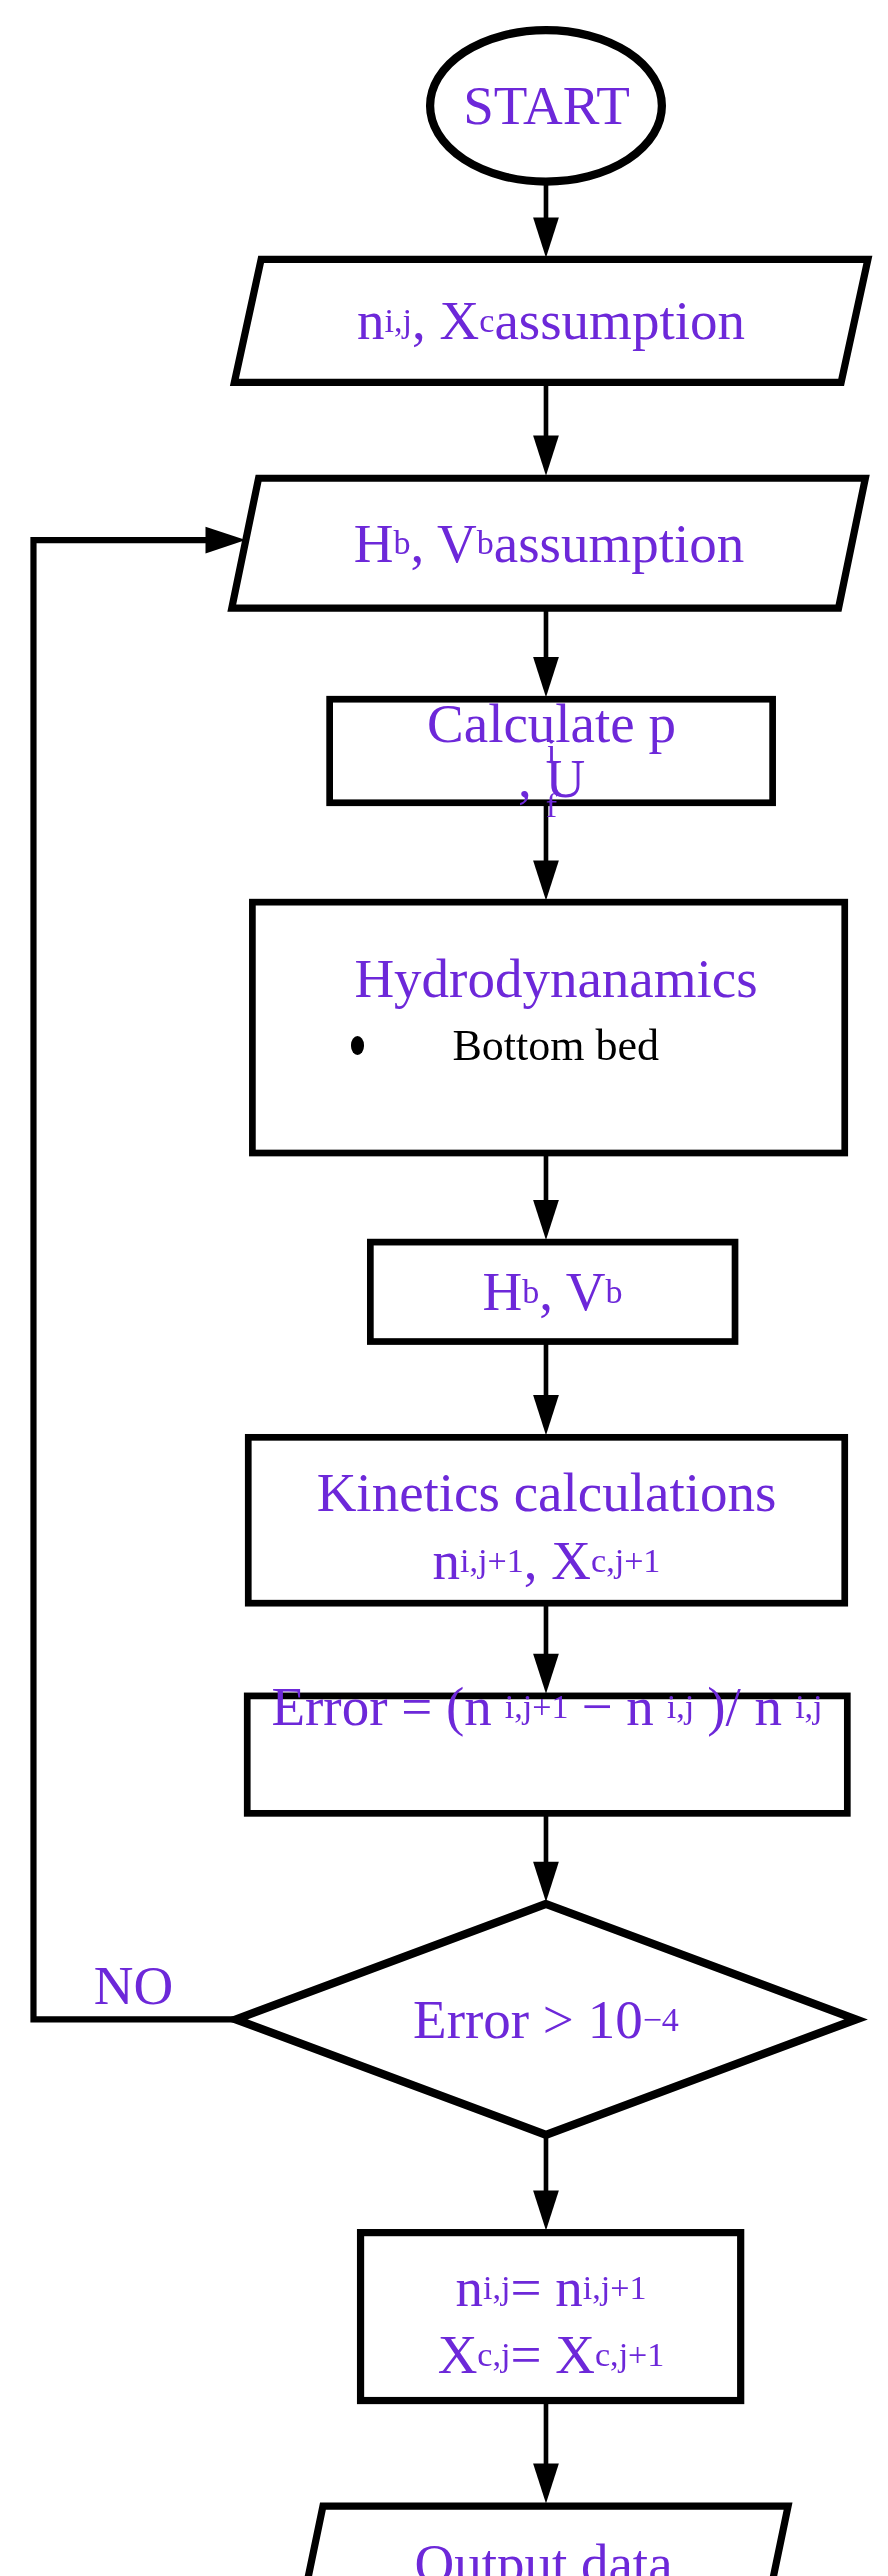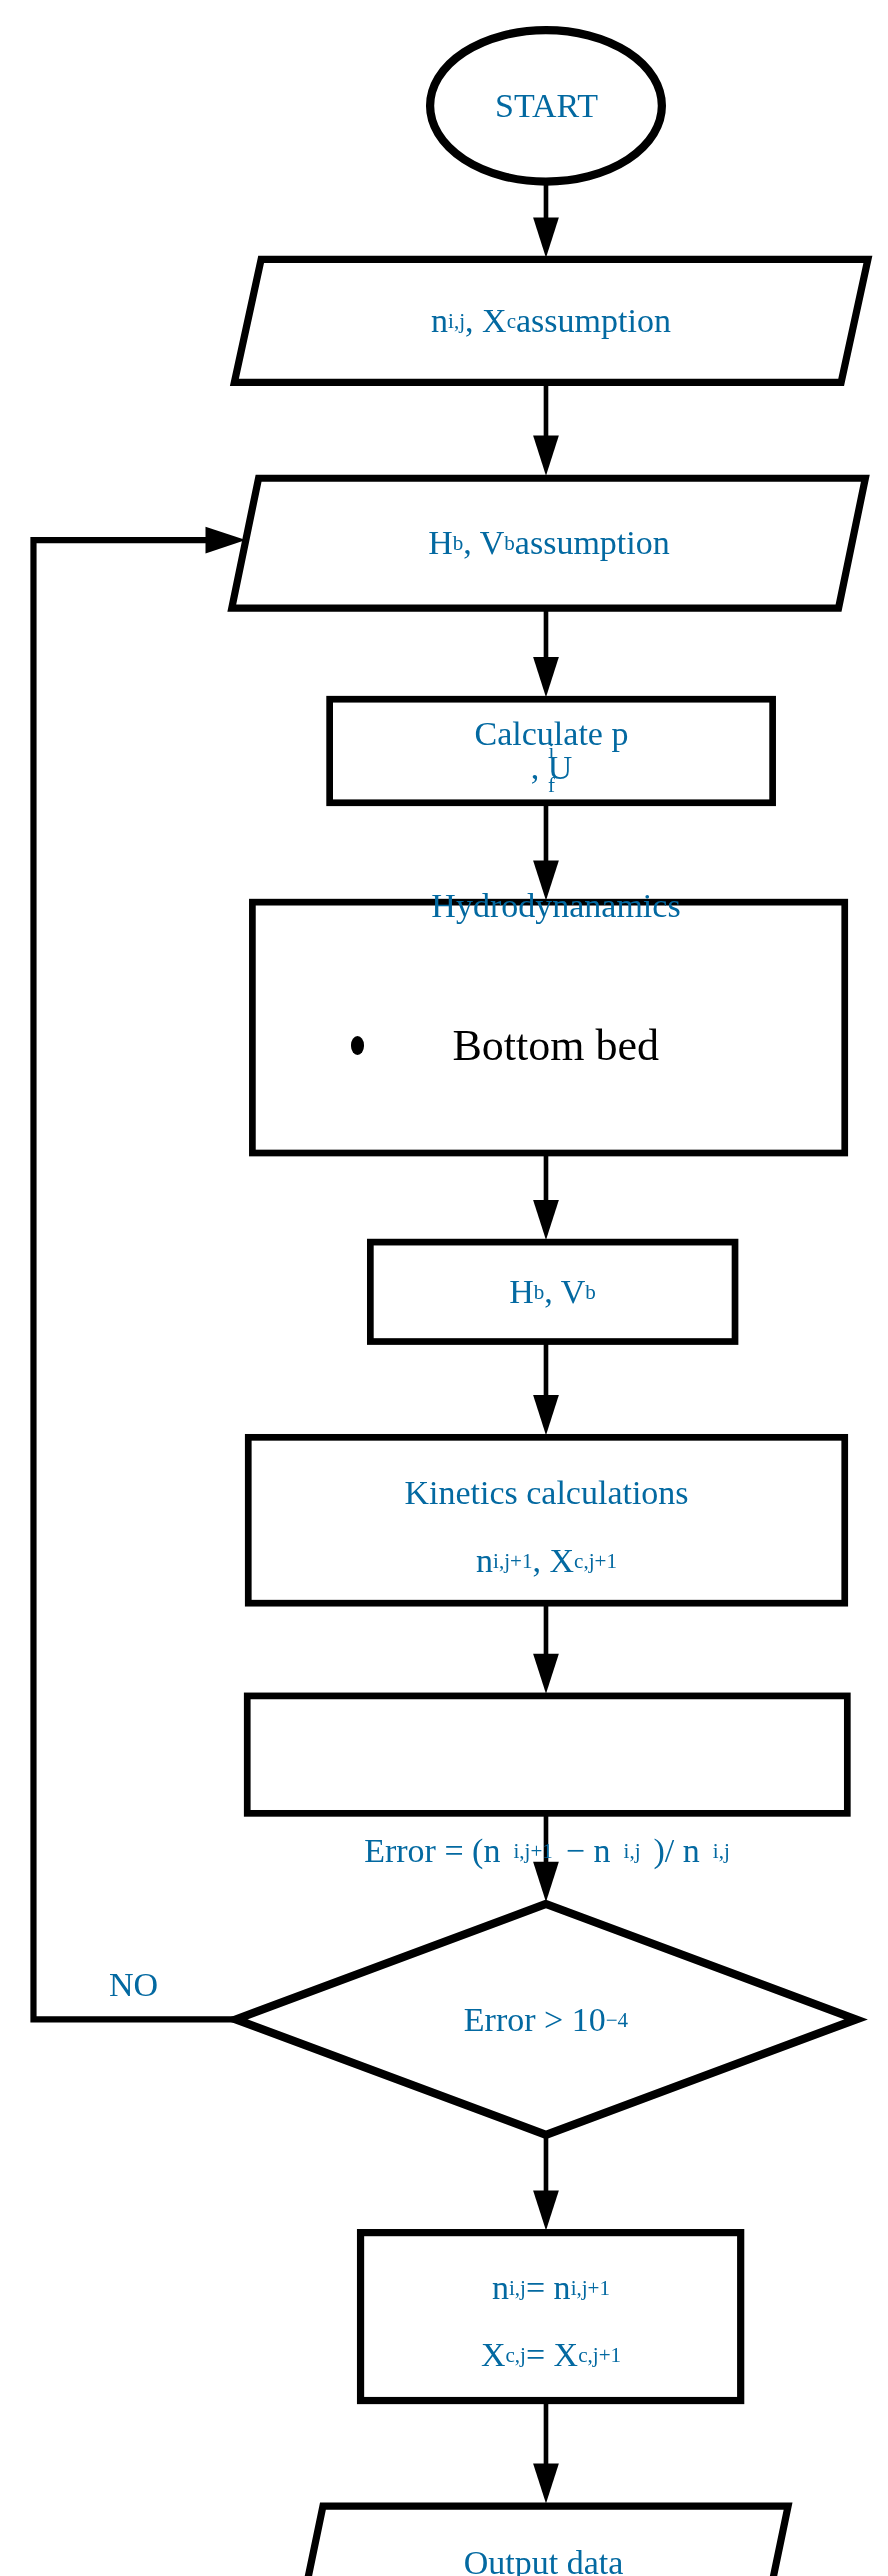--- a/index.html
+++ b/index.html
@@ -21,24 +21,24 @@
     left: 0;
     top: 0;
     width: 888px;
     height: 2886px;
   }
   .lbl {
     position: absolute;
     display: flex;
     align-items: center;
     justify-content: center;
-    font-size: 34px;
+    font-size: 55px;
     line-height: 1;
     white-space: nowrap;
-    color: #0369a1;
+    color: #6d28d9;
   }
   .lbl .sub {
     font-size: 0.62em;
     vertical-align: -0.24em;
     line-height: 0;
   }
   .lbl .sup {
     font-size: 0.62em;
     vertical-align: 0.5em;
     line-height: 0;
@@ -163,21 +163,21 @@
       <span> assumption</span>
     </div>
 
   <div class="lbl" style="left:330px; top:699px; width:443px; height:104px;flex-direction:column;">
       <span>Calculate p</span>
       <span class="sub">i</span>
       <span>, U</span>
       <span class="sub">f</span>
     </div>
 
-  <div class="lbl" style="left:260px; top:867px; width:592px; height:77px;">Hydrodynanamics</div>
+  <div class="lbl" style="left:260px; top:940px; width:592px; height:77px;">Hydrodynanamics</div>
 
   <div class="bullet-row" style="left:351px; top:1007px; width:479px; height:77px;">
     <span class="dot"></span>
     <span class="bullet-text">Bottom bed</span>
   </div>
 
 
   <div class="lbl" style="left:370px; top:1242px; width:365px; height:99px;">
       <span>H</span>
       <span class="sub">b</span>
@@ -187,21 +187,21 @@
 
   <div class="lbl" style="left:248px; top:1454px; width:597px; height:77px;">Kinetics calculations</div>
 
   <div class="lbl" style="left:248px; top:1522px; width:597px; height:77px;">
       <span>n</span>
       <span class="sub">i,j+1</span>
       <span>, X</span>
       <span class="sub">c,j+1</span>
     </div>
 
-  <div class="lbl" style="left:247px; top:1792px; width:600px; height:117px;gap:13px;">
+  <div class="lbl" style="left:247px; top:1648px; width:600px; height:117px;gap:13px;">
       <span>Error = (n</span>
       <span class="sub">i,j+1</span>
       <span> − n</span>
       <span class="sub">i,j</span>
       <span>)/ n</span>
       <span class="sub">i,j</span>
     </div>
 
   <div class="lbl" style="left:236px; top:1904px; width:620px; height:231px;">
       <span>Error &gt; 10</span>

